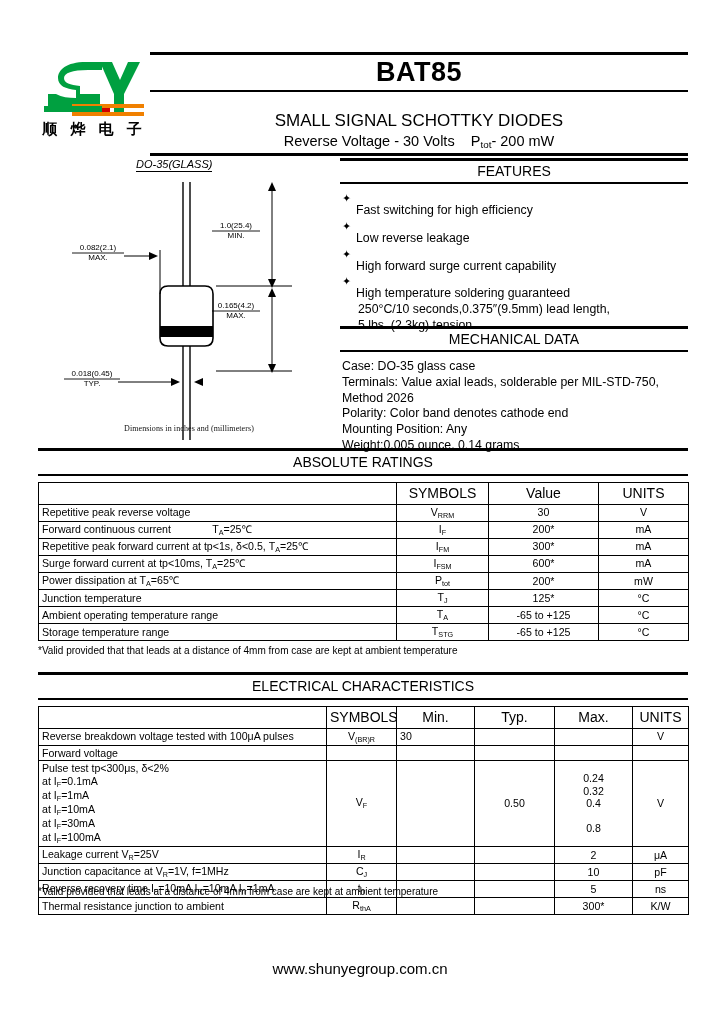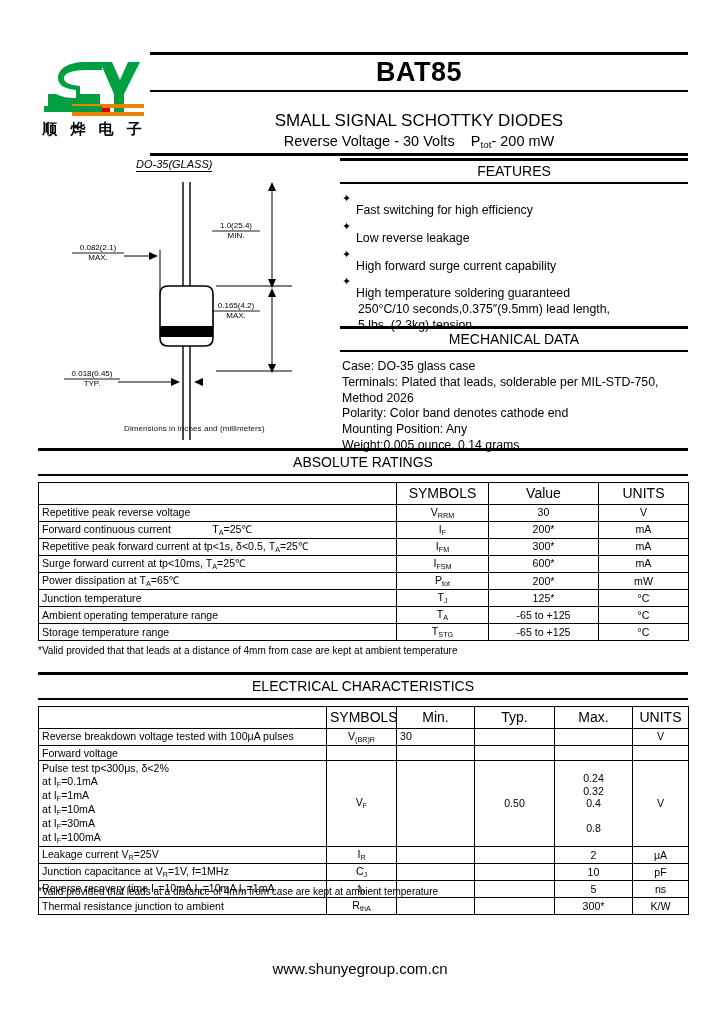--- a/index.html
+++ b/index.html
@@ -94,20 +94,21 @@
     width: 300px;
     height: 270px;
   }
   .drawing svg { display: block; }
   .dim-caption {
     position: absolute;
     left: 124px; top: 424px;
     font-size: 8px;
     letter-spacing: 0.1px;
     color: #111;
+    font-family: Liberation Serif, serif;
   }
 
   
   .blk {
     position: absolute;
     width: 348px;
     left: 340px;
   }
   .blk-head {
     text-align: center;
@@ -318,21 +319,21 @@
       </div>
       <div class="feat-cont">250°C/10 seconds,0.375″(9.5mm) lead length,</div>
       <div class="feat-cont">5 lbs. (2.3kg) tension</div>
     </div>
   </div>
 
   <div class="blk" style="top:326px;">
     <div class="blk-head">MECHANICAL DATA</div>
     <div class="blk-body">
       <div class="mech-line">Case: DO-35 glass case</div>
-      <div class="mech-line">Terminals: Plated that leads, solderable per MIL-STD-750,</div>
+      <div class="mech-line">Terminals: Value axial leads, solderable per MIL-STD-750,</div>
       <div class="mech-line">Method 2026</div>
       <div class="mech-line">Polarity: Color band denotes cathode end</div>
       <div class="mech-line">Mounting Position: Any</div>
       <div class="mech-line">Weight:0.005 ounce, 0.14 grams</div>
     </div>
   </div>
 
   <div class="sec" style="top:448px;">
     <div class="sec-head">ABSOLUTE RATINGS</div>
   </div>

